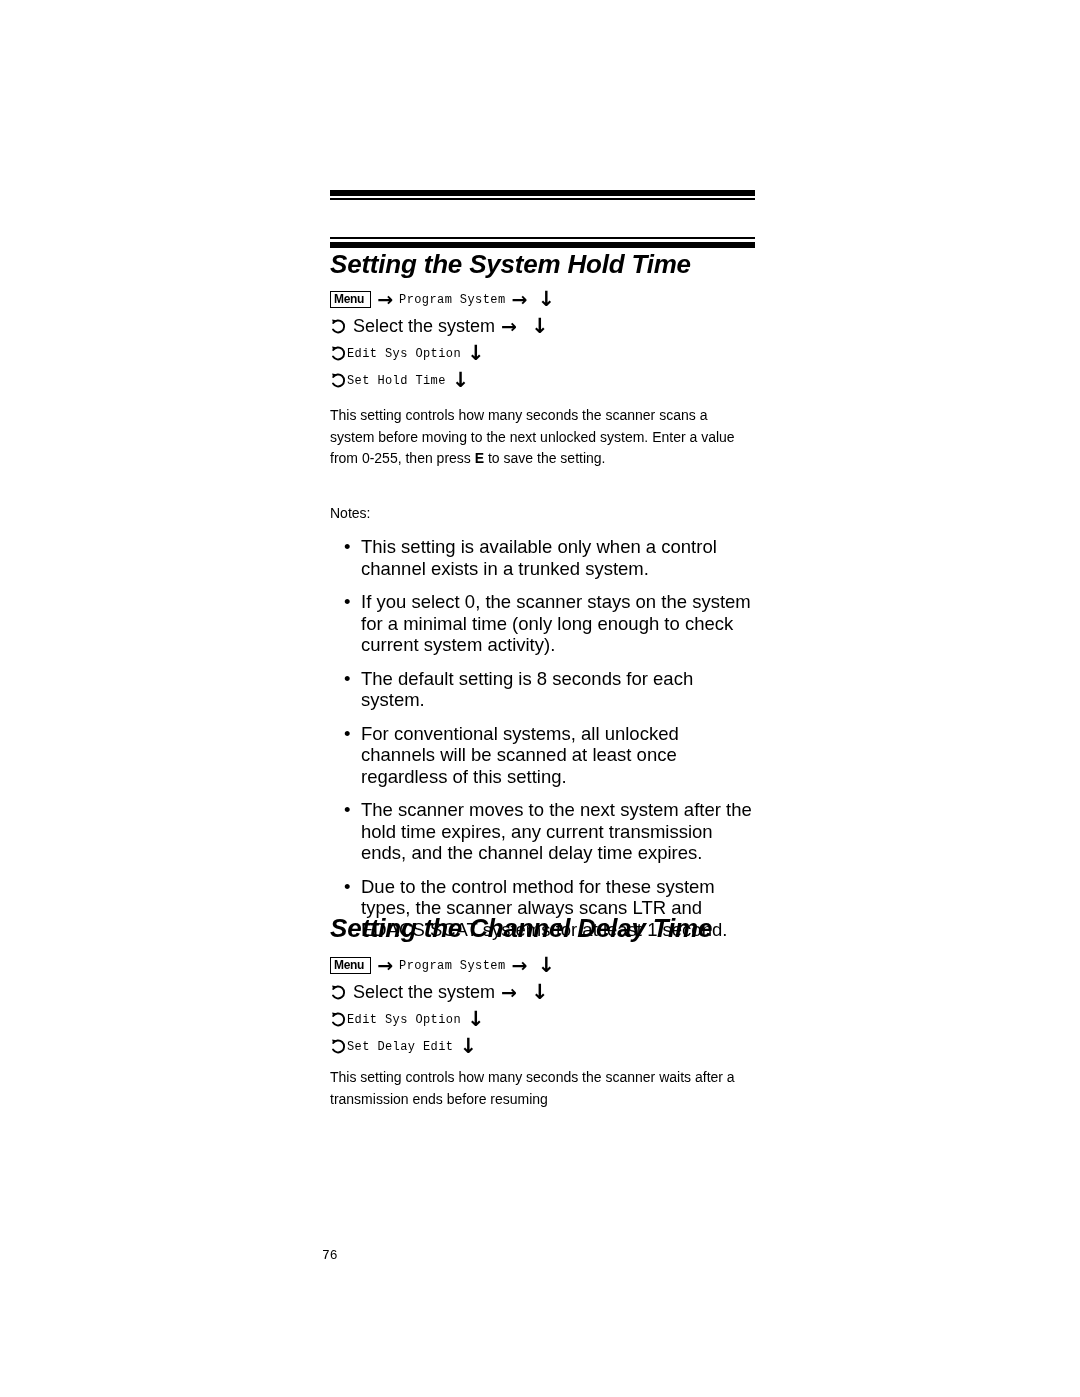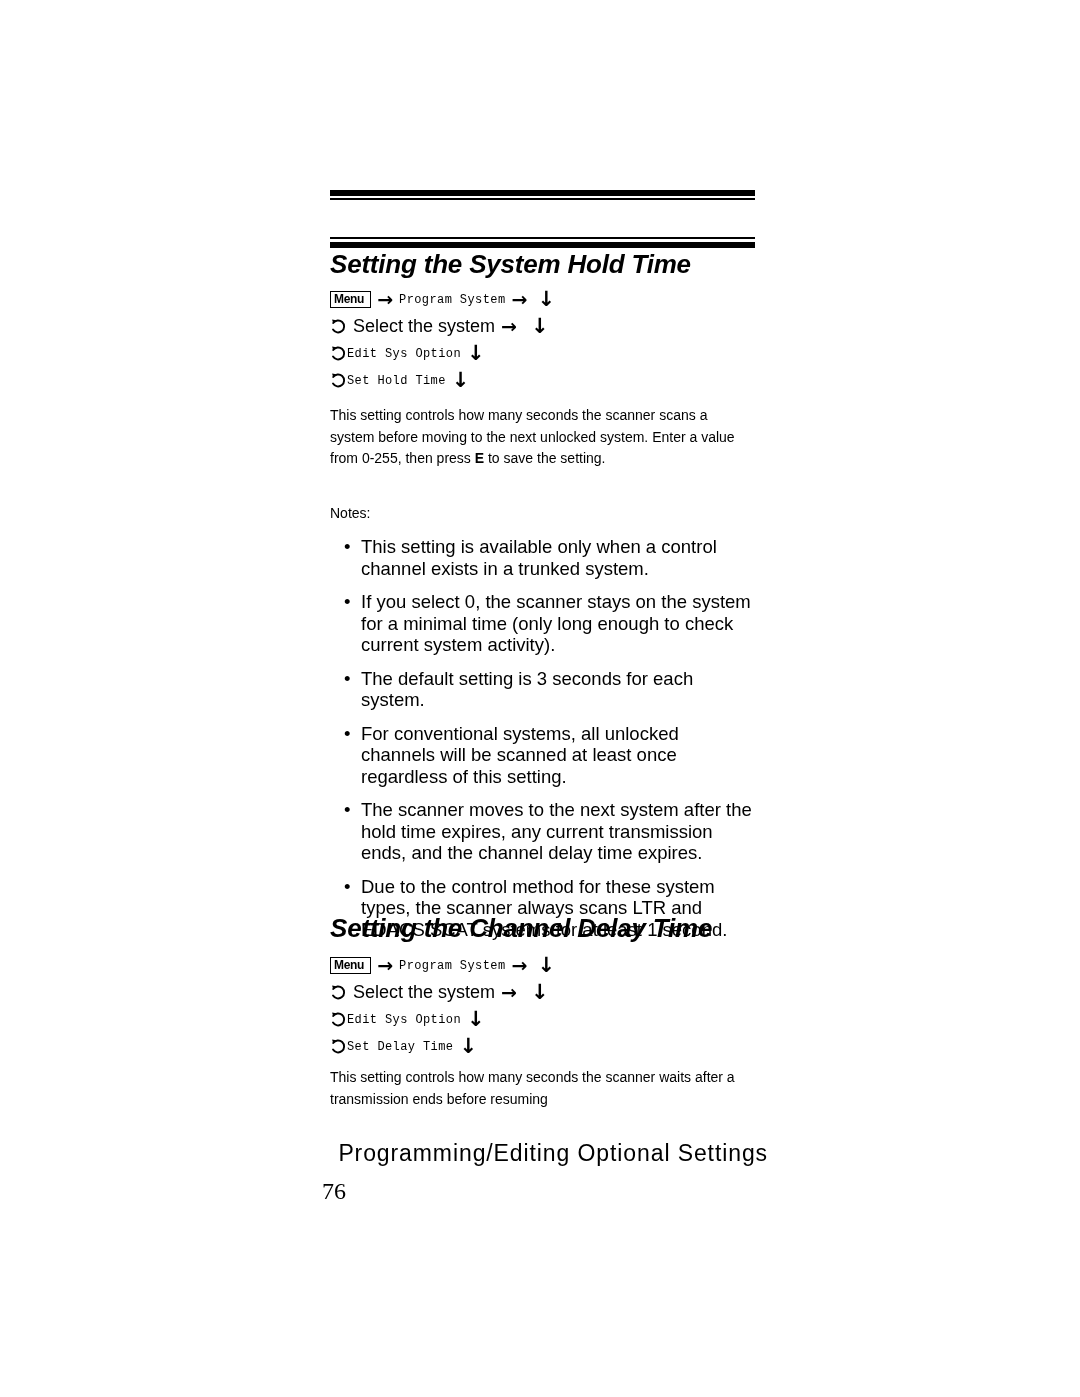--- a/index.html
+++ b/index.html
@@ -155,23 +155,23 @@
     width: 768px;
     text-align: right;
     font-family: "Liberation Sans", sans-serif;
     font-size: 23px;
     letter-spacing: 0.9px;
     white-space: nowrap;
   }
   #page-number {
     position: absolute;
     left: 322px;
-    top: 1178px;
-    font-family: Liberation Serif, serif;
-    font-size: 24px;
+    top: 1248px;
+    font-family: Liberation Mono, monospace;
+    font-size: 13px;
   }
 </style>
 </head>
 <body>
 
 <div class="page">
 
   <div class="rule-block rule-top">
     <div class="rule-thick"></div>
     <div class="rule-thin"></div>
@@ -246,21 +246,21 @@
     <div class="note-item">
       <span class="note-bullet">•</span>
       <span>This setting is available only when a control channel exists in a trunked system.</span>
     </div>
     <div class="note-item">
       <span class="note-bullet">•</span>
       <span>If you select 0, the scanner stays on the system for a minimal time (only long enough to check current system activity).</span>
     </div>
     <div class="note-item">
       <span class="note-bullet">•</span>
-      <span>The default setting is 3 seconds for each system.</span>
+      <span>The default setting is 8 seconds for each system.</span>
     </div>
     <div class="note-item">
       <span class="note-bullet">•</span>
       <span>For conventional systems, all unlocked channels will be scanned at least once regardless of this setting.</span>
     </div>
     <div class="note-item">
       <span class="note-bullet">•</span>
       <span>The scanner moves to the next system after the hold time expires, any current transmission ends, and the channel delay time expires.</span>
     </div>
     <div class="note-item">
@@ -312,24 +312,23 @@
       <span class="arrow-down">↓</span>
     </div>
 
     <div class="path-row">
       <span class="rot-icon">
         <svg width="17" height="20" viewBox="0 0 17 20">
           <path d="M3.2 6.0 A6.0 6.0 0 1 1 3.0 12.6" fill="none" stroke="#000" stroke-width="1.9" stroke-linecap="round"></path>
           <path d="M3.2 6.4 L2.1 2.4 L6.3 3.2 Z" fill="#000"></path>
         </svg>
       </span>
-      <span class="mono-disp">Set Delay Time</span>
+      <span class="mono-disp">Set Delay Edit</span>
       <span class="sp-s"></span>
       <span class="arrow-down">↓</span>
     </div>
   </div>
 
   <div class="body-para" id="para-delay-desc">This setting controls how many seconds the scanner waits after a transmission ends before resuming</div>
 
-  <div id="footer-title">Programming/Editing Optional Settings</div>
   <div id="page-number">76</div>
 
 </div>
 
 </body></html>

